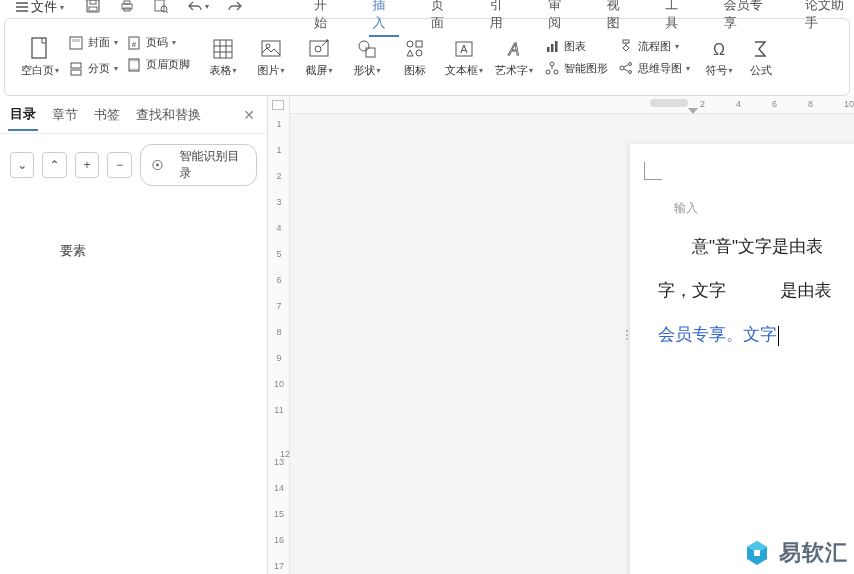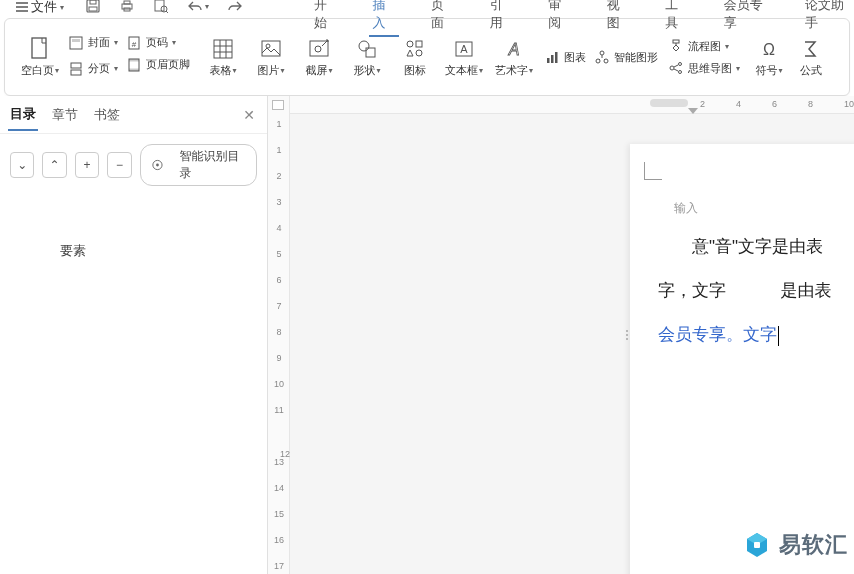--- a/index.html
+++ b/index.html
@@ -52,21 +52,21 @@
 .page .body { font-size:17px; line-height:2.6; color:#222; text-align:justify; padding: 0 0 0 0; }
 .page .body .indent { text-indent: 2em; display:block; }
 .page .body .sp { display:inline-block; width:3.2em; }
 .page .body .blue { color:#3366cc; }
 .cursor { display:inline-block; width:1px; height:20px; background:#000; vertical-align:middle; margin-left:1px; }
 
 .drag-handle { position:absolute; left:358px; top:234px; width:10px; height:18px; display:grid; grid-template-columns:repeat(2,2px); grid-template-rows:repeat(3,2px); gap:2px; }
 .drag-handle div { background:#aaa; border-radius:50%; }
 
 
-.watermark { position:absolute; right:6px; bottom:14px; display:flex; align-items:center; gap:8px; }
+.watermark { position:absolute; right:6px; bottom:6px; display:flex; align-items:center; gap:8px; }
 .watermark .logo { width:28px; height:28px; }
 .watermark .txt { font-size:22px; font-weight:700; color:#5b6b7a; letter-spacing:1px; }
 
 svg { display:block; }
 </style>
 </head>
 <body>
 
 <div class="menu-bar">
   <div class="file-btn">
@@ -257,21 +257,21 @@
         <svg width="22" height="22" viewBox="0 0 22 22">
           <text x="11" y="17" font-size="16" text-anchor="middle" fill="none" stroke="#555" stroke-width="0.8" font-style="italic">A</text>
         </svg>
       </span>
     <span class="lbl">
         <span>艺术字</span>
         <span class="dd">▾</span>
       </span>
   </div>
 
-  <div style="display:flex;flex-direction:row;gap:2px">
+  <div style="display:flex;flex-direction:column;gap:2px">
     <div class="ribbon-small">
       <span class="ico">
           <svg width="14" height="14" viewBox="0 0 14 14">
             <rect x="2" y="8" width="2.5" height="5" fill="#555"></rect>
             <rect x="6" y="5" width="2.5" height="8" fill="#555"></rect>
             <rect x="10" y="2" width="2.5" height="11" fill="#555"></rect>
           </svg>
         </span>
       <span>图表</span>
     </div>
@@ -334,20 +334,21 @@
       </span>
   </div>
 </div>
 
 <div class="main">
   <div class="sidepanel">
     <div class="side-tabs">
       <div class="side-tab active">目录</div>
       <div class="side-tab">章节</div>
       <div class="side-tab">书签</div>
+      <div class="side-tab">查找和替换</div>
       <div class="side-close">
         <span>✕</span>
       </div>
     </div>
     <div class="side-tools">
       <div class="tbtn">
           <span>⌄</span>
         </div>
       <div class="tbtn">
           <span>⌃</span>

